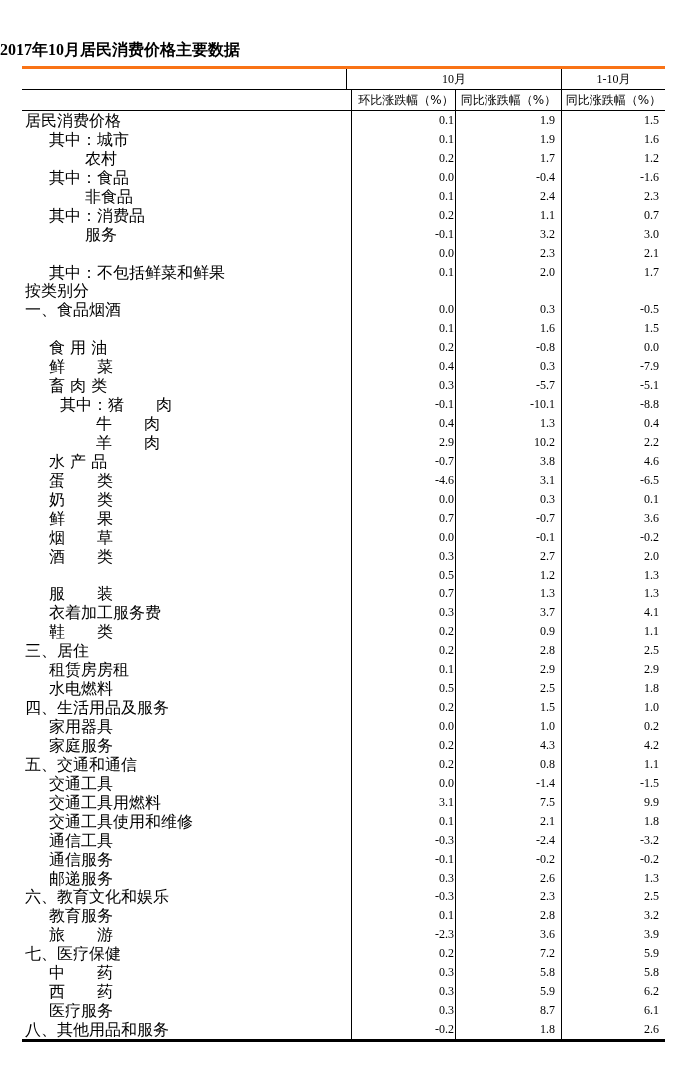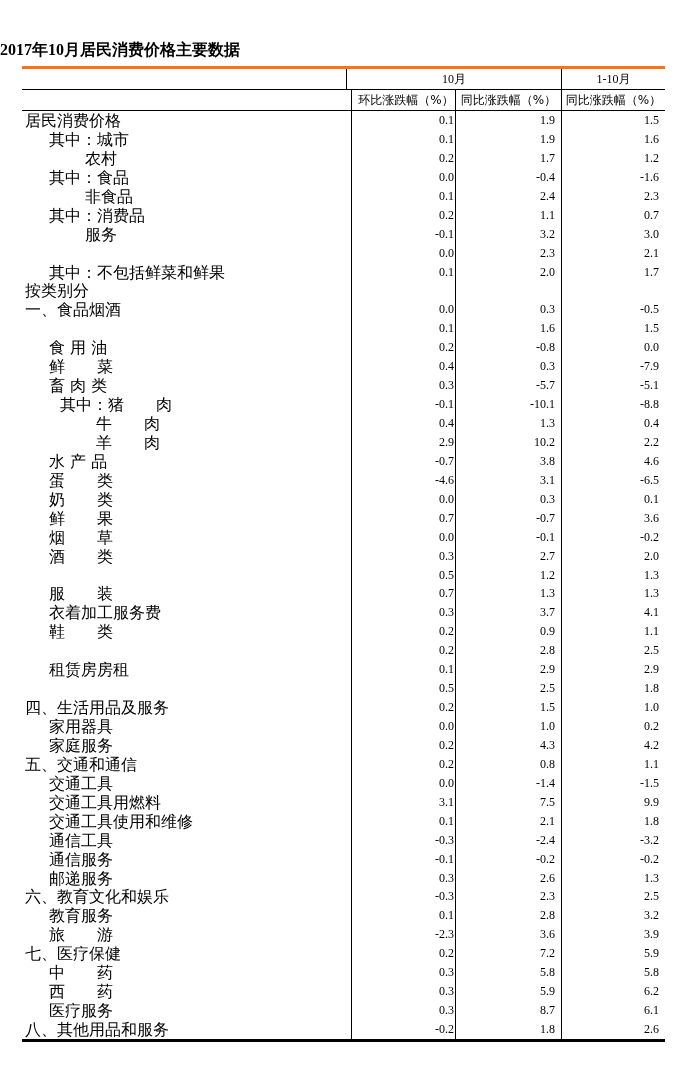--- a/index.html
+++ b/index.html
@@ -210,31 +210,33 @@
         <div class="cell c2 num">3.7</div>
         <div class="cell c3 num">4.1</div>
       </div>
       <div class="row">
         <div class="cell c0 label ind1">鞋　　类</div>
         <div class="cell c1 num">0.2</div>
         <div class="cell c2 num">0.9</div>
         <div class="cell c3 num">1.1</div>
       </div>
       <div class="row">
+        <div class="cell c0 label ">三、居住</div>
         <div class="cell c1 num">0.2</div>
         <div class="cell c2 num">2.8</div>
         <div class="cell c3 num">2.5</div>
       </div>
       <div class="row">
         <div class="cell c0 label ind1">租赁房房租</div>
         <div class="cell c1 num">0.1</div>
         <div class="cell c2 num">2.9</div>
         <div class="cell c3 num">2.9</div>
       </div>
       <div class="row">
+        <div class="cell c0 label ind1">水电燃料</div>
         <div class="cell c1 num">0.5</div>
         <div class="cell c2 num">2.5</div>
         <div class="cell c3 num">1.8</div>
       </div>
       <div class="row">
         <div class="cell c0 label ">四、生活用品及服务</div>
         <div class="cell c1 num">0.2</div>
         <div class="cell c2 num">1.5</div>
         <div class="cell c3 num">1.0</div>
       </div>

